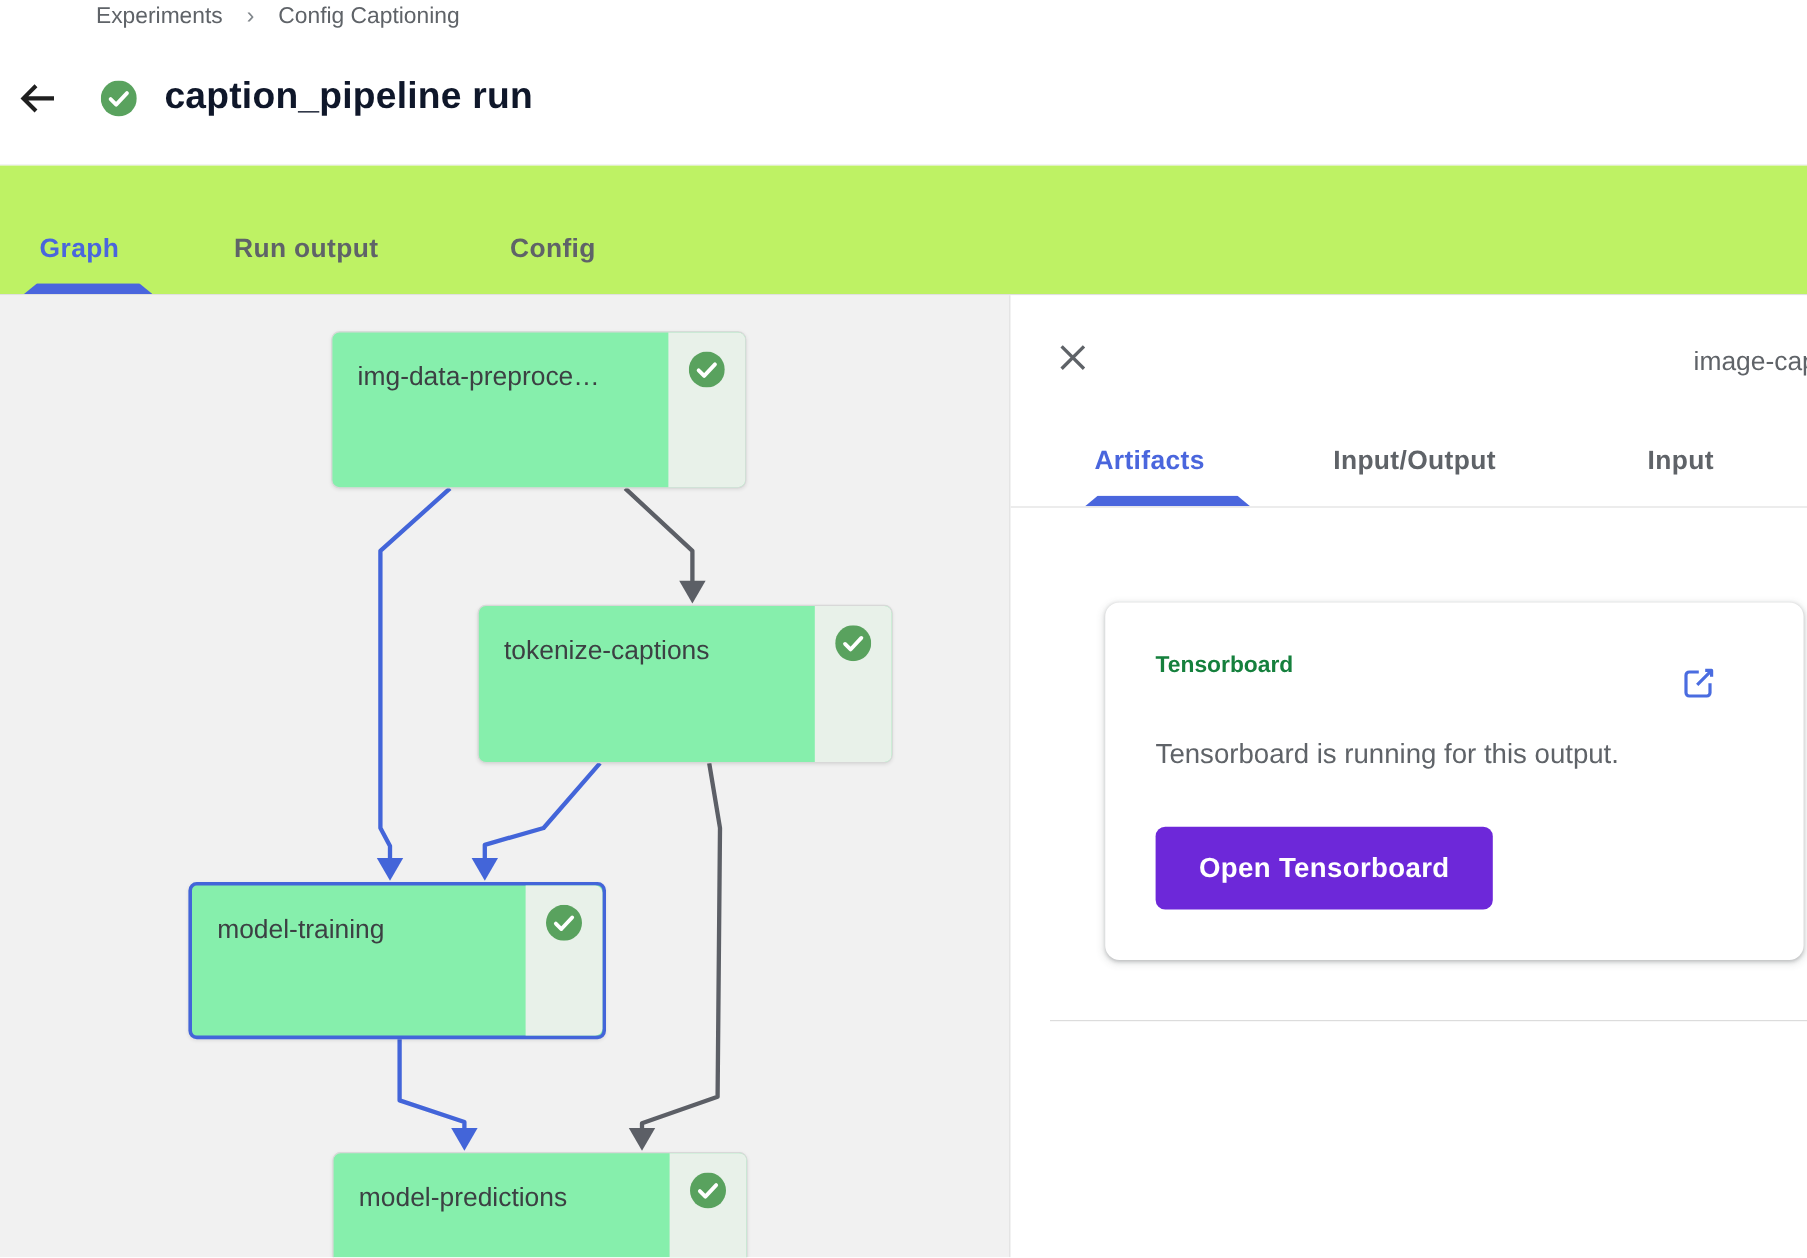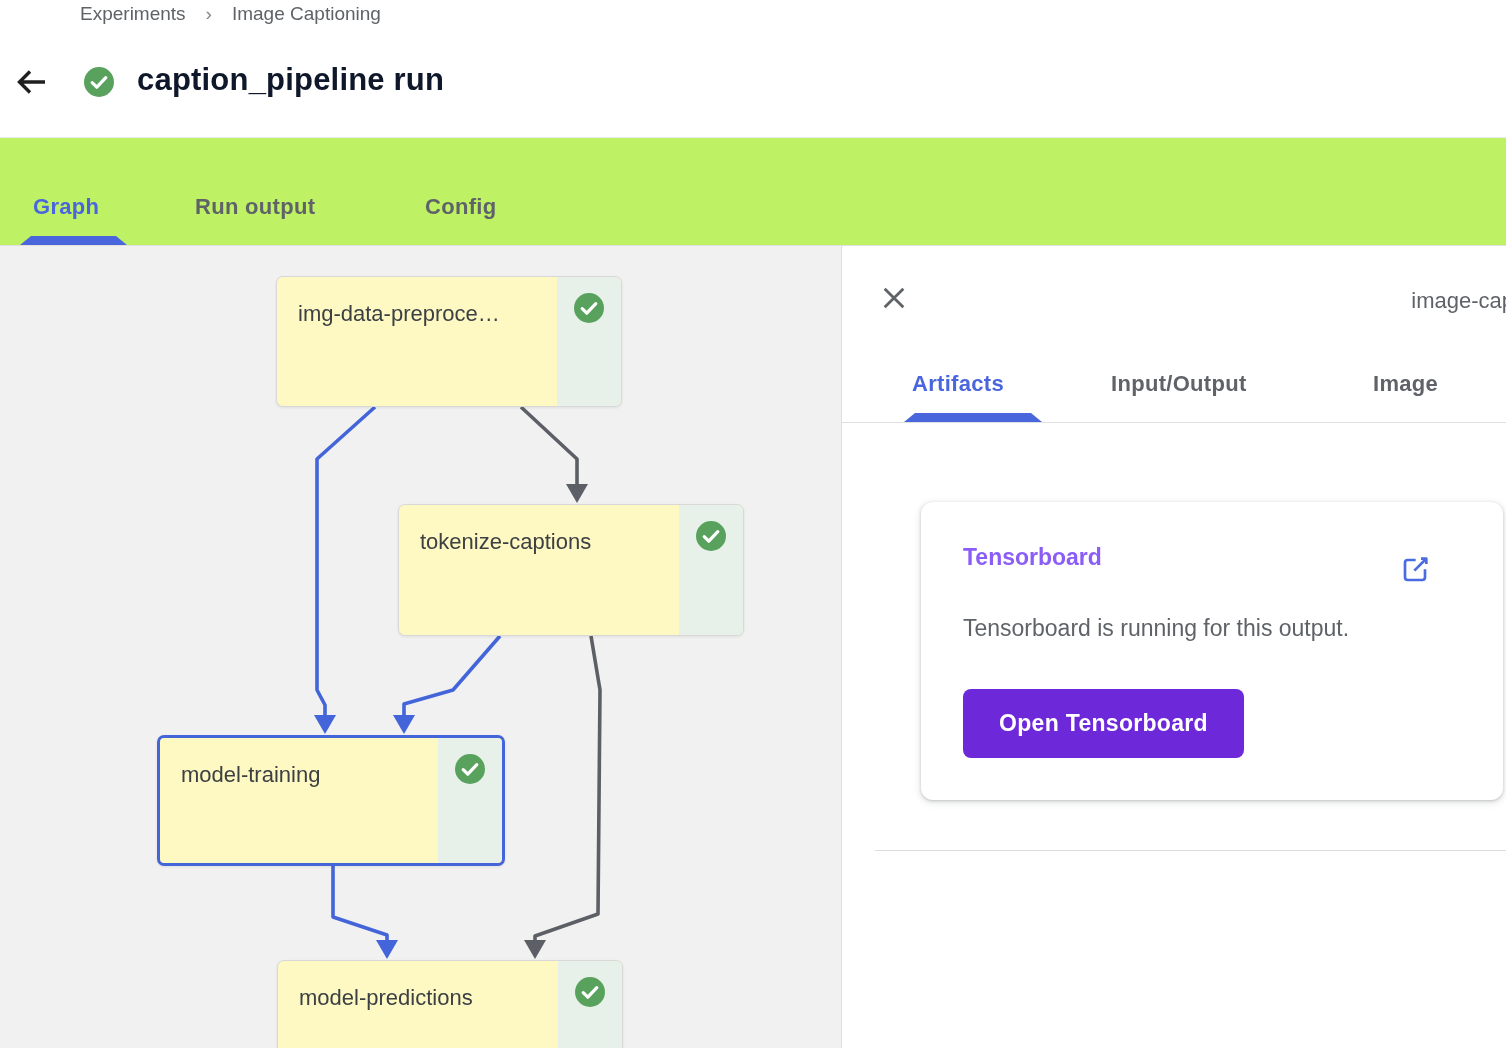--- a/index.html
+++ b/index.html
@@ -21,59 +21,59 @@
   .tabbar { position:absolute; top:138px; left:0; right:0; height:108px; background:#bef264; }
   .tab { position:absolute; top:56px; font-size:22px; font-weight:700; color:#5f6368; cursor:pointer; letter-spacing:0.3px; }
   .tab.active { color:#4a66dd; }
   .tab-underline { position:absolute; height:9px; bottom:1px; background:#4a66dd;
                    clip-path:polygon(11px 0, calc(100% - 11px) 0, 100% 100%, 0 100%); }
   .content-divider { position:absolute; top:245px; left:0; right:0; height:1px; background:#e0e0e0; }
 
   
   .graph { position:absolute; left:0; top:246px; width:841px; height:802px; background:#f1f1f1; overflow:hidden; }
   .edges { position:absolute; left:0; top:0; pointer-events:none; }
-  .node { position:absolute; width:346px; height:131px; background:#fef9c3; border:1px solid #d8d8d8; border-radius:7px;
+  .node { position:absolute; width:346px; height:131px; background:#86efac; border:1px solid #d8d8d8; border-radius:7px;
           box-shadow:0 1px 3px rgba(0,0,0,0.08); cursor:pointer; }
   .node.selected { border:3px solid #4365d9; width:348px; }
   .node-label { position:absolute; left:21px; top:24px; font-size:22px; color:#3c4043; white-space:nowrap; }
   .node-strip { position:absolute; top:0; right:0; bottom:0; width:64px; background:#e8f1e9; border-radius:0 6px 6px 0; }
   .node-check { position:absolute; top:16px; left:17px; width:30px; height:30px; }
 
   
   .panel { position:absolute; left:841px; top:246px; width:665px; height:802px; background:#fff;
            border-left:1px solid #dedede; overflow:hidden; }
   .panel-close { position:absolute; left:33px; top:33px; width:38px; height:38px; cursor:pointer;
                  display:flex; align-items:center; justify-content:center; }
   .panel-context { position:absolute; top:42px; right:-8px; font-size:22px; color:#5f6368; white-space:nowrap; }
   .ptab { position:absolute; top:125px; font-size:22px; font-weight:700; color:#5f6368; cursor:pointer; letter-spacing:0.3px; }
   .ptab.active { color:#4a66dd; }
   .ptab-underline { position:absolute; top:167px; left:62px; width:138px; height:9px; background:#4a66dd;
                     clip-path:polygon(11px 0, calc(100% - 11px) 0, 100% 100%, 0 100%); }
   .ptabs-divider { position:absolute; top:176px; left:0; right:0; height:1px; background:#e0e0e0; }
 
   .tb-card { position:absolute; left:79px; top:256px; width:582px; height:298px; background:#fff; border-radius:12px;
              box-shadow:0 1px 3px rgba(60,64,67,0.25), 0 2px 6px 2px rgba(60,64,67,0.1); }
-  .tb-title { position:absolute; left:42px; top:42px; font-size:23px; font-weight:700; color:#8b5cf6; }
+  .tb-title { position:absolute; left:42px; top:42px; font-size:19px; font-weight:700; color:#15803d; }
   .tb-open-icon { position:absolute; left:478px; top:52px; width:32px; height:32px; cursor:pointer; }
   .tb-message { position:absolute; left:42px; top:113px; font-size:23px; color:#5f6368; }
   .tb-button { position:absolute; left:42px; top:187px; width:281px; height:69px; background:#6d28d9; border:none;
                border-radius:8px; color:#fff; font-size:23px; font-weight:700; letter-spacing:0.3px;
                font-family:"Liberation Sans","DejaVu Sans",sans-serif; cursor:pointer;
                display:flex; align-items:center; justify-content:center; }
   .panel-bottom-divider { position:absolute; top:604px; left:33px; right:0; height:1px; background:#dcdcdc; }
 </style>
 </head>
 <body>
 
 <div class="app">
 
   <div class="breadcrumb">
     <span class="crumb">Experiments</span>
     <span class="crumb-sep">›</span>
-    <span class="crumb">Image Captioning</span>
+    <span class="crumb">Config Captioning</span>
   </div>
 
   <div class="back-btn">
     <svg width="36" height="36" viewBox="0 0 36 36">
       <path d="M31 18 H6 M16 7.5 L5.5 18 L16 28.5" fill="none" stroke="#1f1f1f" stroke-width="3.4"></path>
     </svg>
   </div>
   <svg class="status-check-title" viewBox="0 0 30 30">
     <circle cx="15" cy="15" r="15" fill="#59a25e"></circle>
     <path d="M8.2 15.6 l4.6 4.6 L21.8 10.6" fill="none" stroke="#fff" stroke-width="3.2" stroke-linecap="round" stroke-linejoin="round"></path>
@@ -157,21 +157,21 @@
   <aside class="panel">
     <div class="panel-close">
       <svg width="32" height="32" viewBox="0 0 24 24">
         <path d="M5 5 L19 19 M19 5 L5 19" stroke="#5f6368" stroke-width="2.1" fill="none"></path>
       </svg>
     </div>
     <span class="panel-context">image-cap</span>
 
     <span class="ptab active" style="left:70px">Artifacts</span>
     <span class="ptab" style="left:269px">Input/Output</span>
-    <span class="ptab" style="left:531px">Image</span>
+    <span class="ptab" style="left:531px">Input</span>
     <div class="ptab-underline"></div>
     <div class="ptabs-divider"></div>
 
     <div class="tb-card">
       <span class="tb-title">Tensorboard</span>
       <svg class="tb-open-icon" viewBox="0 0 24 24">
         <path d="M16.5 3.5 h4 v4 M20.2 3.8 L11.5 12.5" fill="none" stroke="#4a6ce0" stroke-width="2" stroke-linejoin="round"></path>
         <path d="M12.5 4.5 H6.5 a2 2 0 0 0 -2 2 v11 a2 2 0 0 0 2 2 h11 a2 2 0 0 0 2 -2 v-6" fill="none" stroke="#4a6ce0" stroke-width="2"></path>
       </svg>
       <span class="tb-message">Tensorboard is running for this output.</span>

